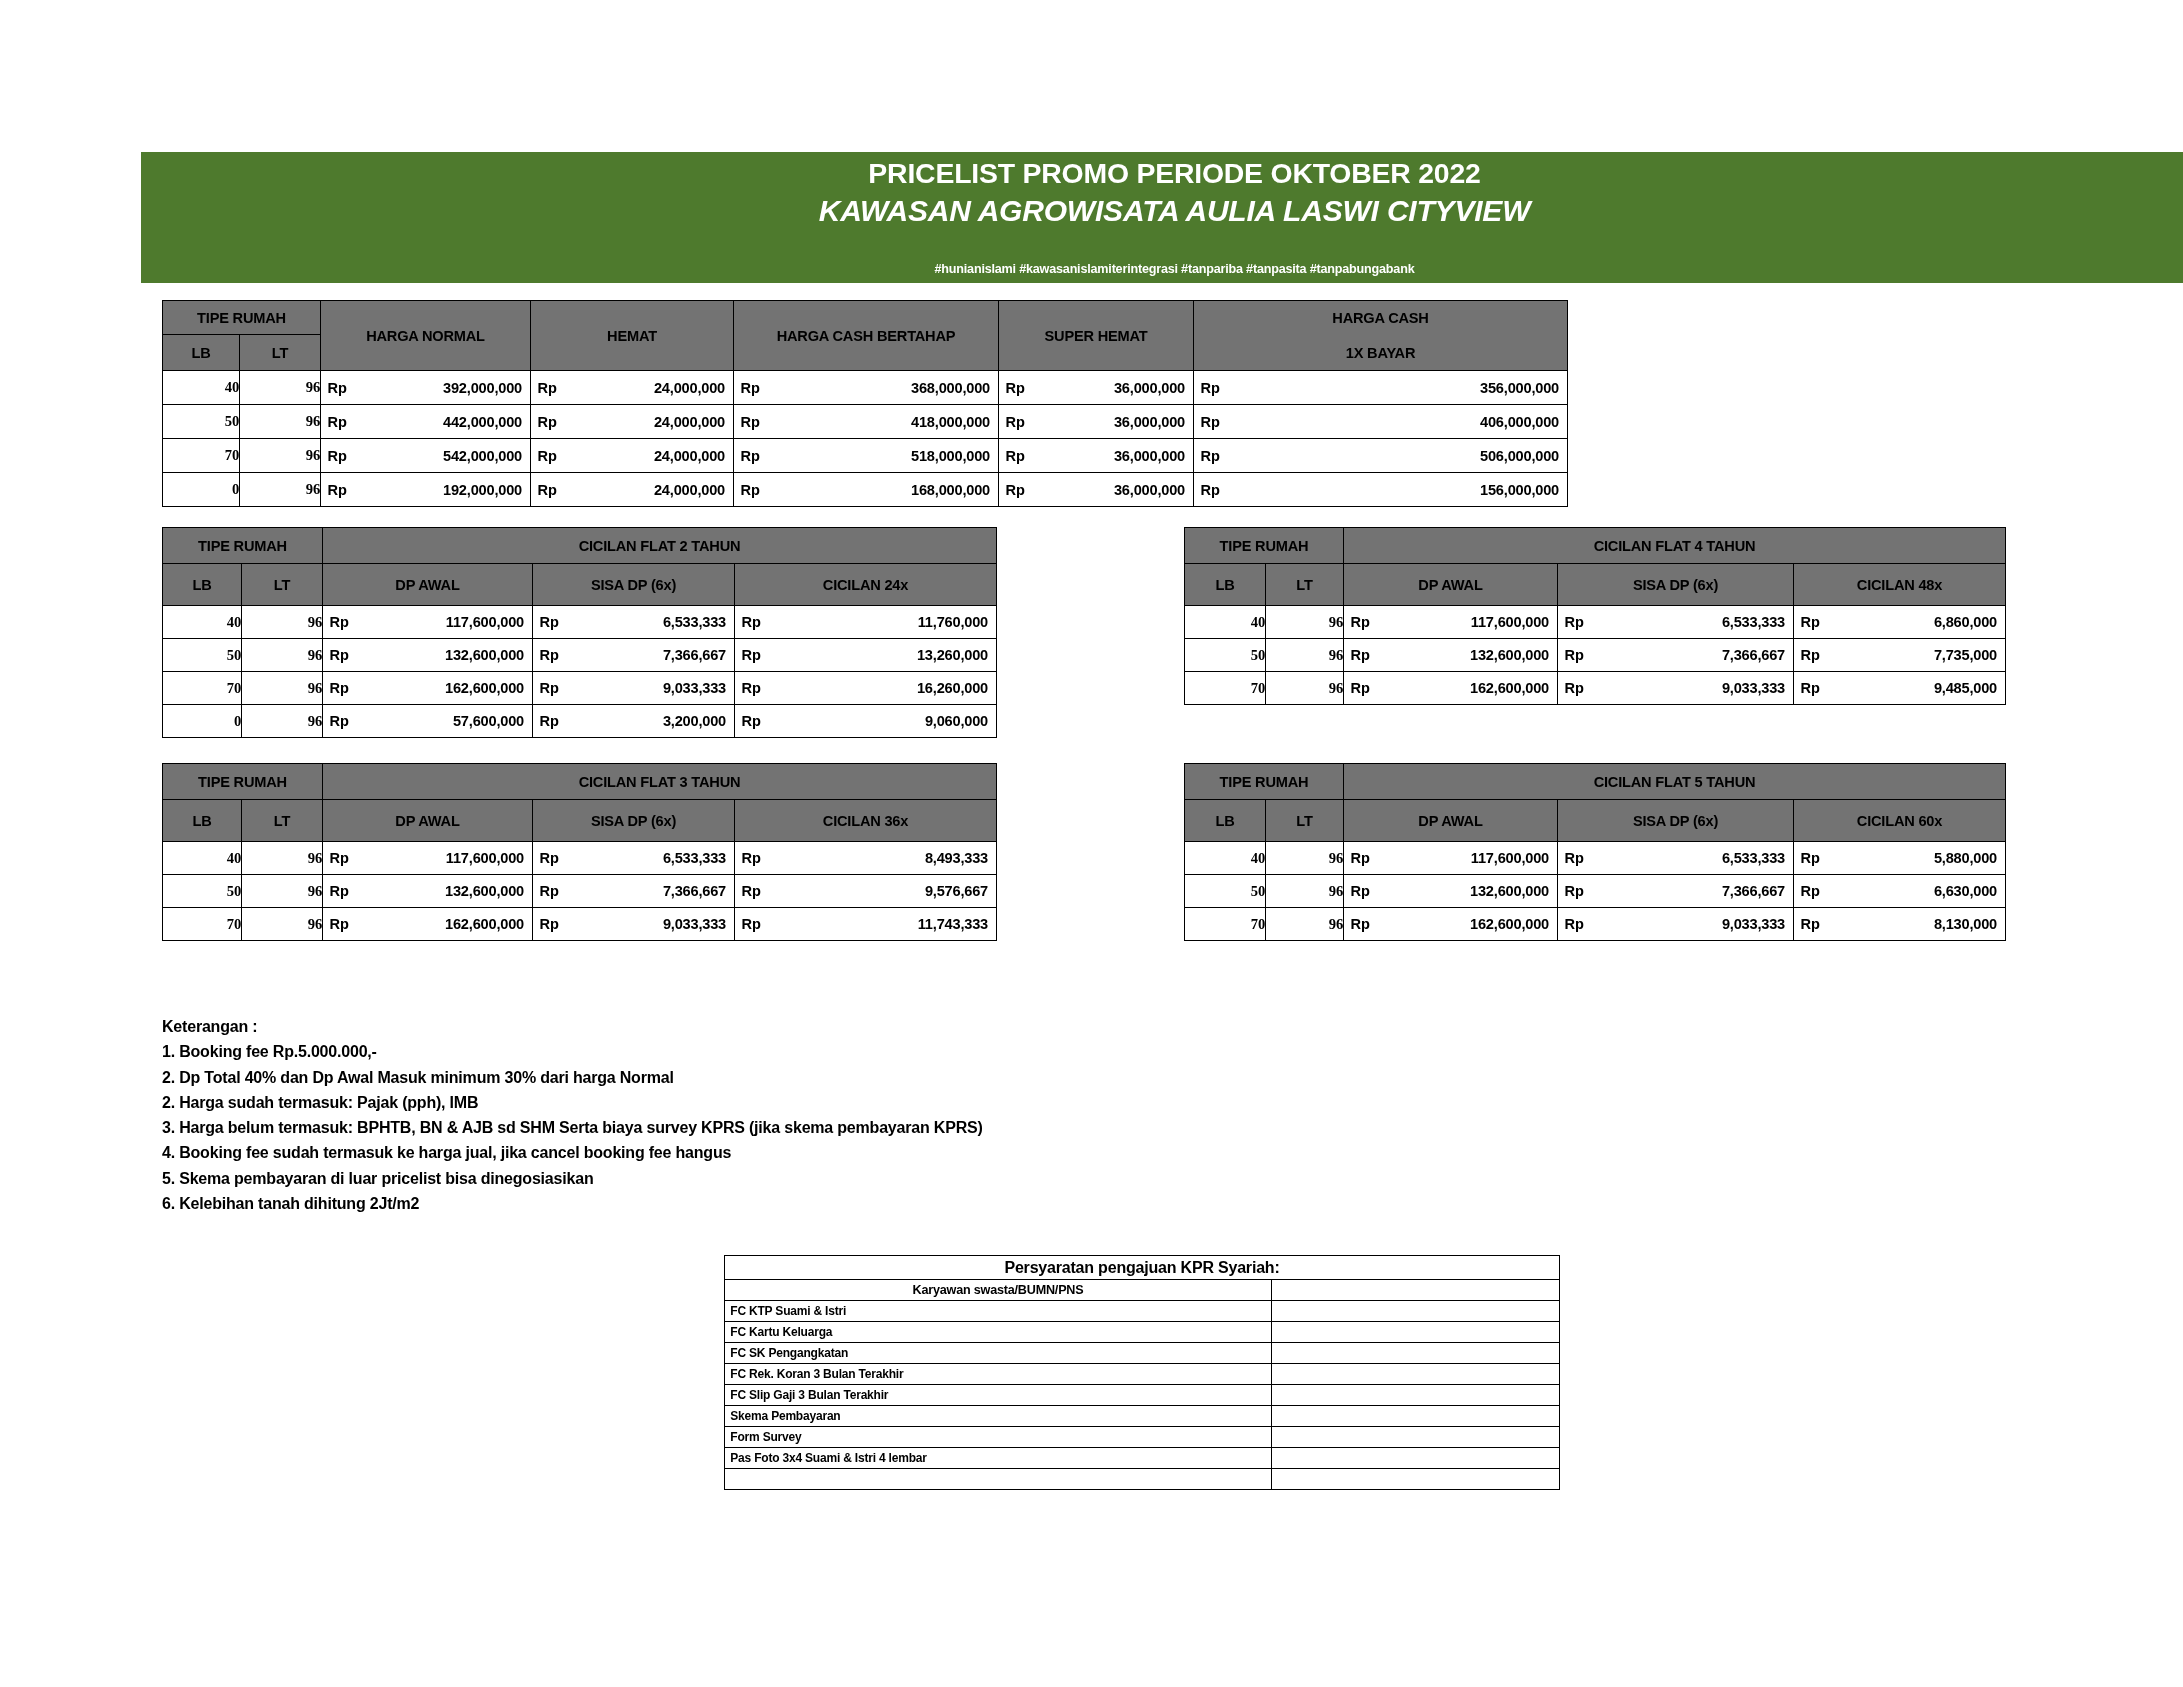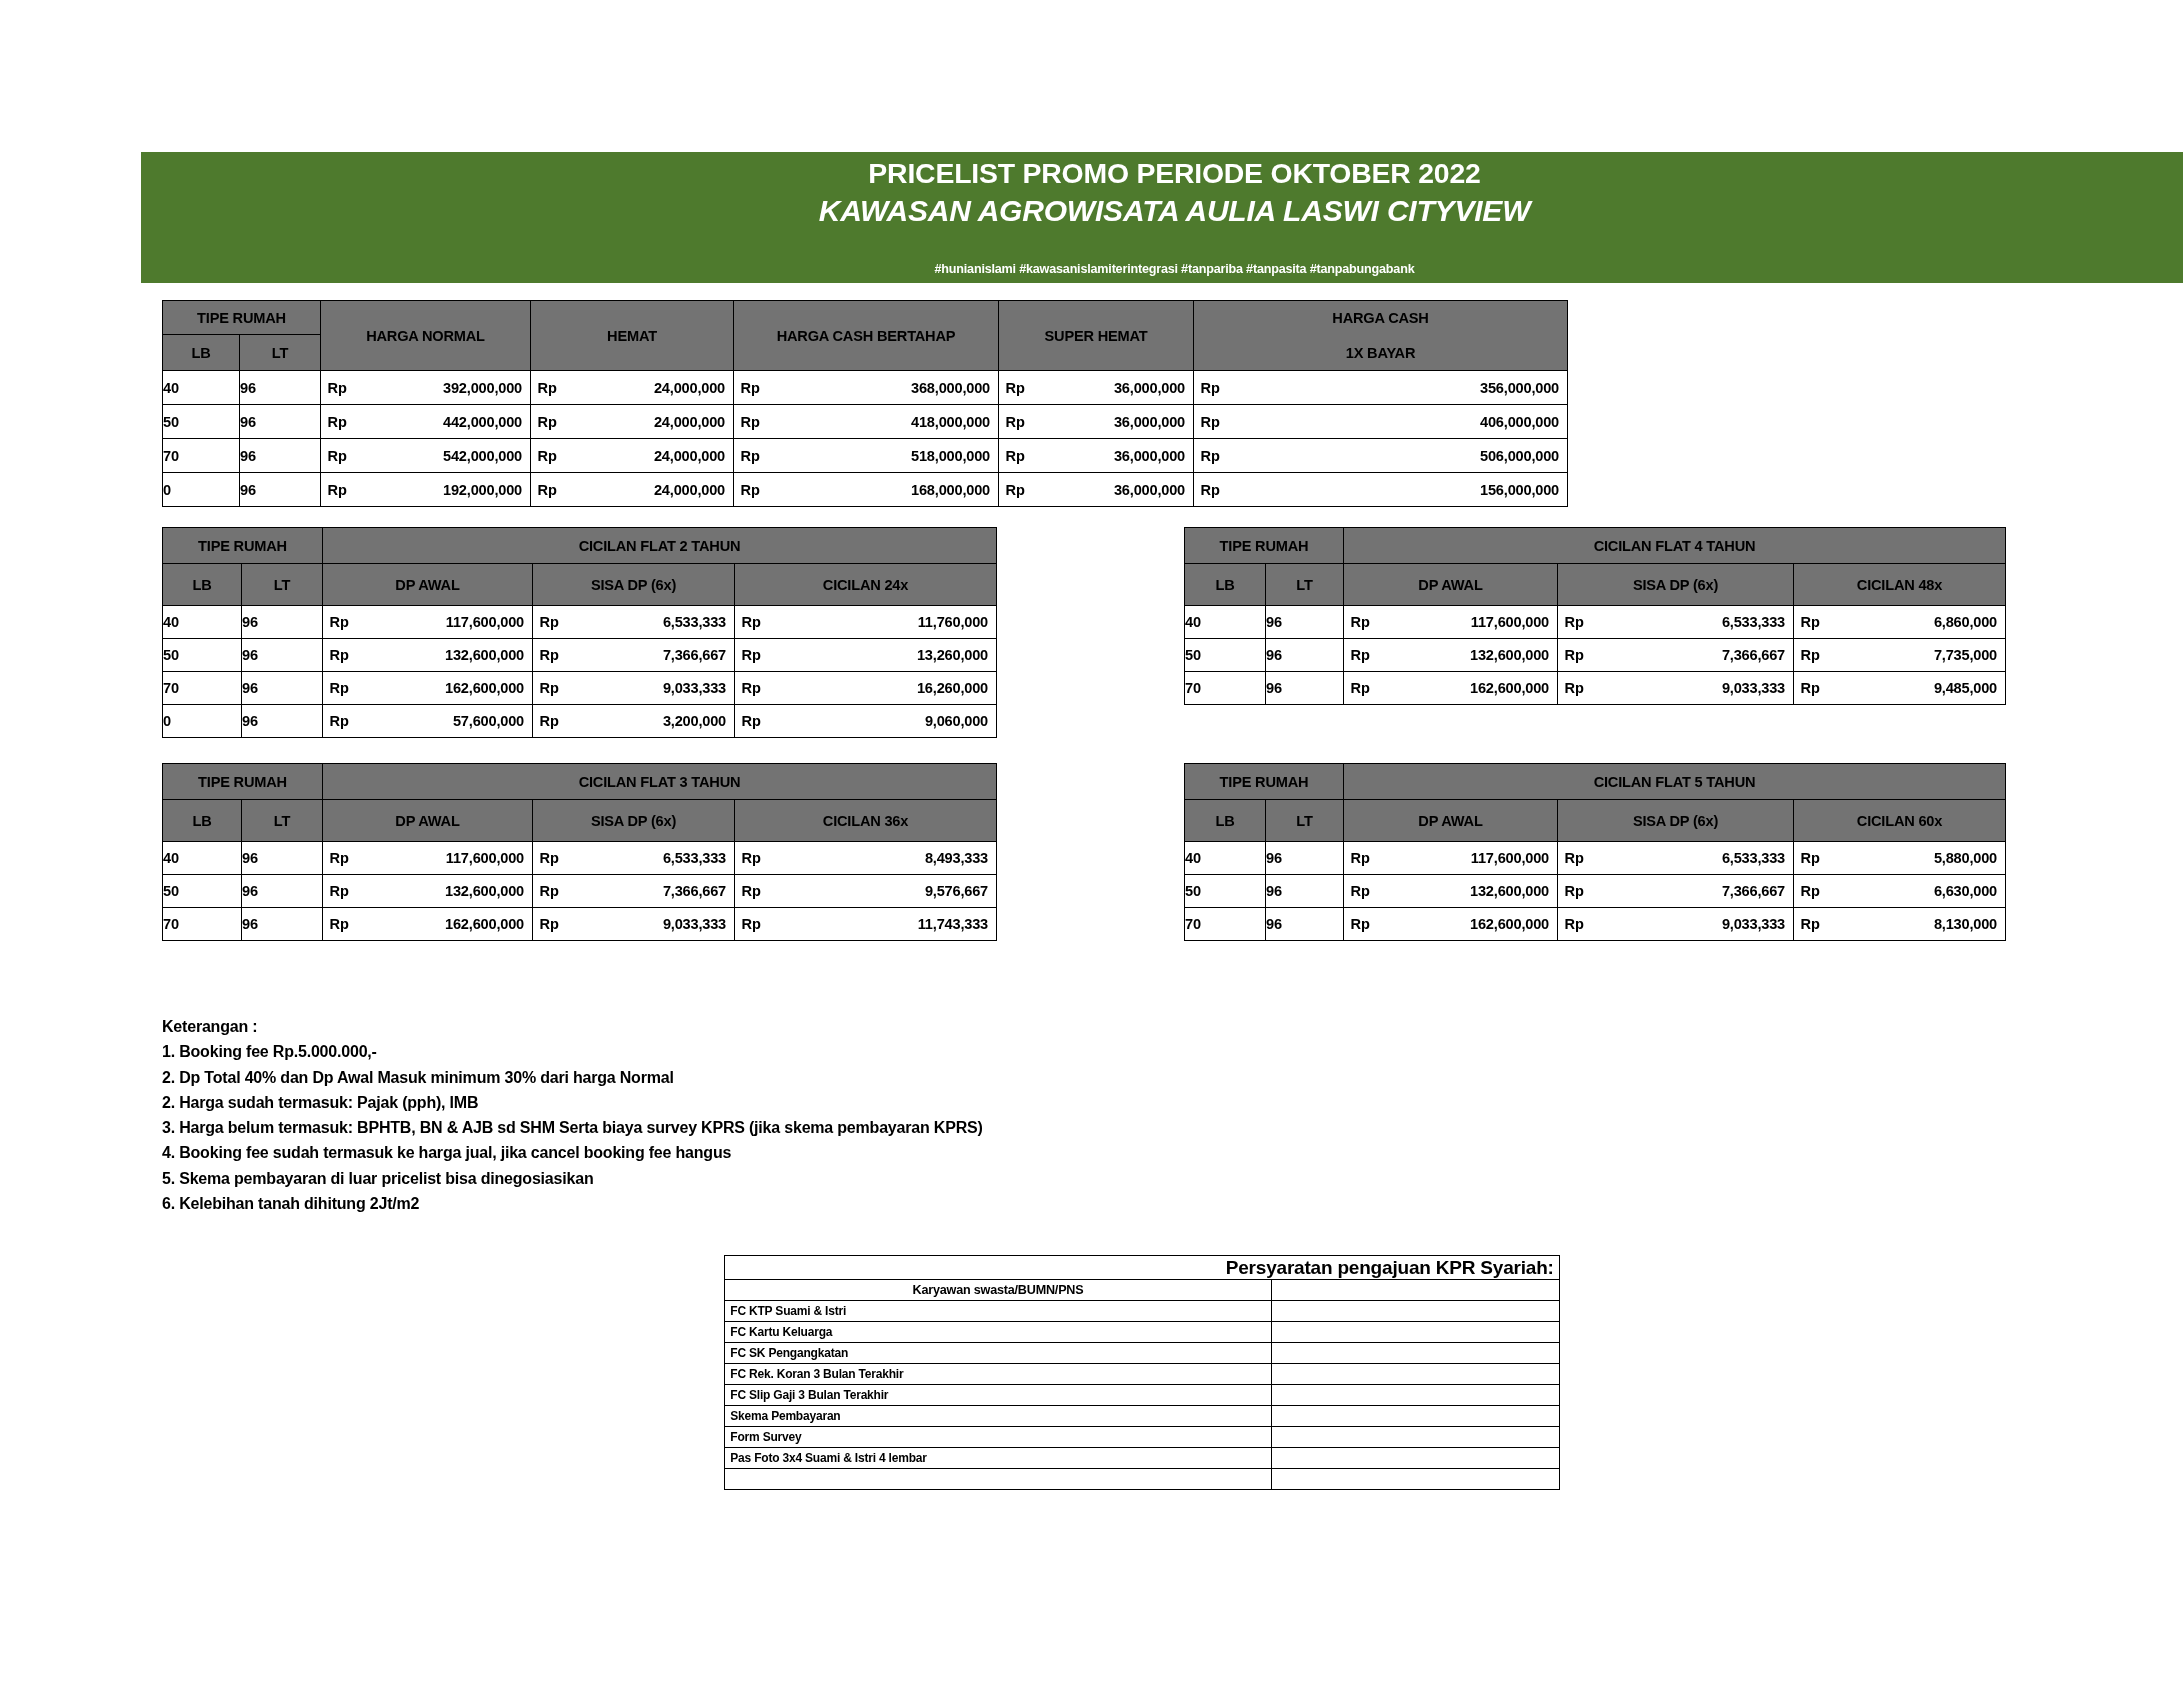--- a/index.html
+++ b/index.html
@@ -21,42 +21,42 @@
   table.ptable{
     position:absolute;border-collapse:collapse;table-layout:fixed;
     border:1.3px solid #000;font-size:14.6px;
   }
   table.ptable td{
     border-left:0.7px solid #000;border-right:0.7px solid #000;
     border-top:1.3px solid #000;border-bottom:1.3px solid #000;
     padding:0;overflow:hidden;
   }
   td.hdr{background:#737373;text-align:center;}
-  td.c{text-align:left;}
+  td.c{text-align:right;font-family:Liberation Serif, serif;}
   .money{display:flex;justify-content:space-between;align-items:center;padding:0 8px 0 6.6px;}
   .stack{display:flex;flex-direction:column;justify-content:space-around;height:69px;}
   tr.h1{height:34px;} tr.h2{height:35px;} tr.dr{height:34px;}
   tr.ch1{height:36px;} tr.ch2{height:42px;} tr.cdr{height:33px;}
   
   #main-table{left:162px;top:300px;width:1406px;}
   #cicilan2-table{left:162px;top:527px;width:834px;}
   #cicilan4-table{left:1184px;top:527px;width:820px;}
   #cicilan3-table{left:162px;top:763px;width:834px;}
   #cicilan5-table{left:1184px;top:763px;width:820px;}
   
   .keterangan{position:absolute;left:162px;top:1019px;font-size:16px;}
   .keterangan p{margin:0 0 9.3px 0;line-height:1;}
   
   table.kpr{
     position:absolute;left:724px;top:1255px;width:836px;
     border-collapse:collapse;table-layout:fixed;border:1.3px solid #000;
   }
   table.kpr td{border:0.7px solid #000;padding:0 5.3px;overflow:hidden;}
   tr.kpr-title-row{height:24px;} tr.kpr-sub-row{height:20.5px;} tr.kpr-item-row{height:21px;}
-  .kpr-title{font-size:19px;text-align:right;margin-left:40px;}
+  .kpr-title{font-size:16px;text-align:center;margin-left:40px;}
   .kpr-sub{font-size:12.6px;text-align:center;}
   .kpr-item{font-size:12px;text-align:left;}
 </style>
 </head>
 <body>
 
 <div class="banner">
   <div class="banner-title">PRICELIST PROMO PERIODE OKTOBER 2022</div>
   <div class="banner-subtitle">KAWASAN AGROWISATA AULIA LASWI CITYVIEW</div>
   <div class="banner-hashtags">#hunianislami #kawasanislamiterintegrasi #tanpariba #tanpasita #tanpabungabank</div>

